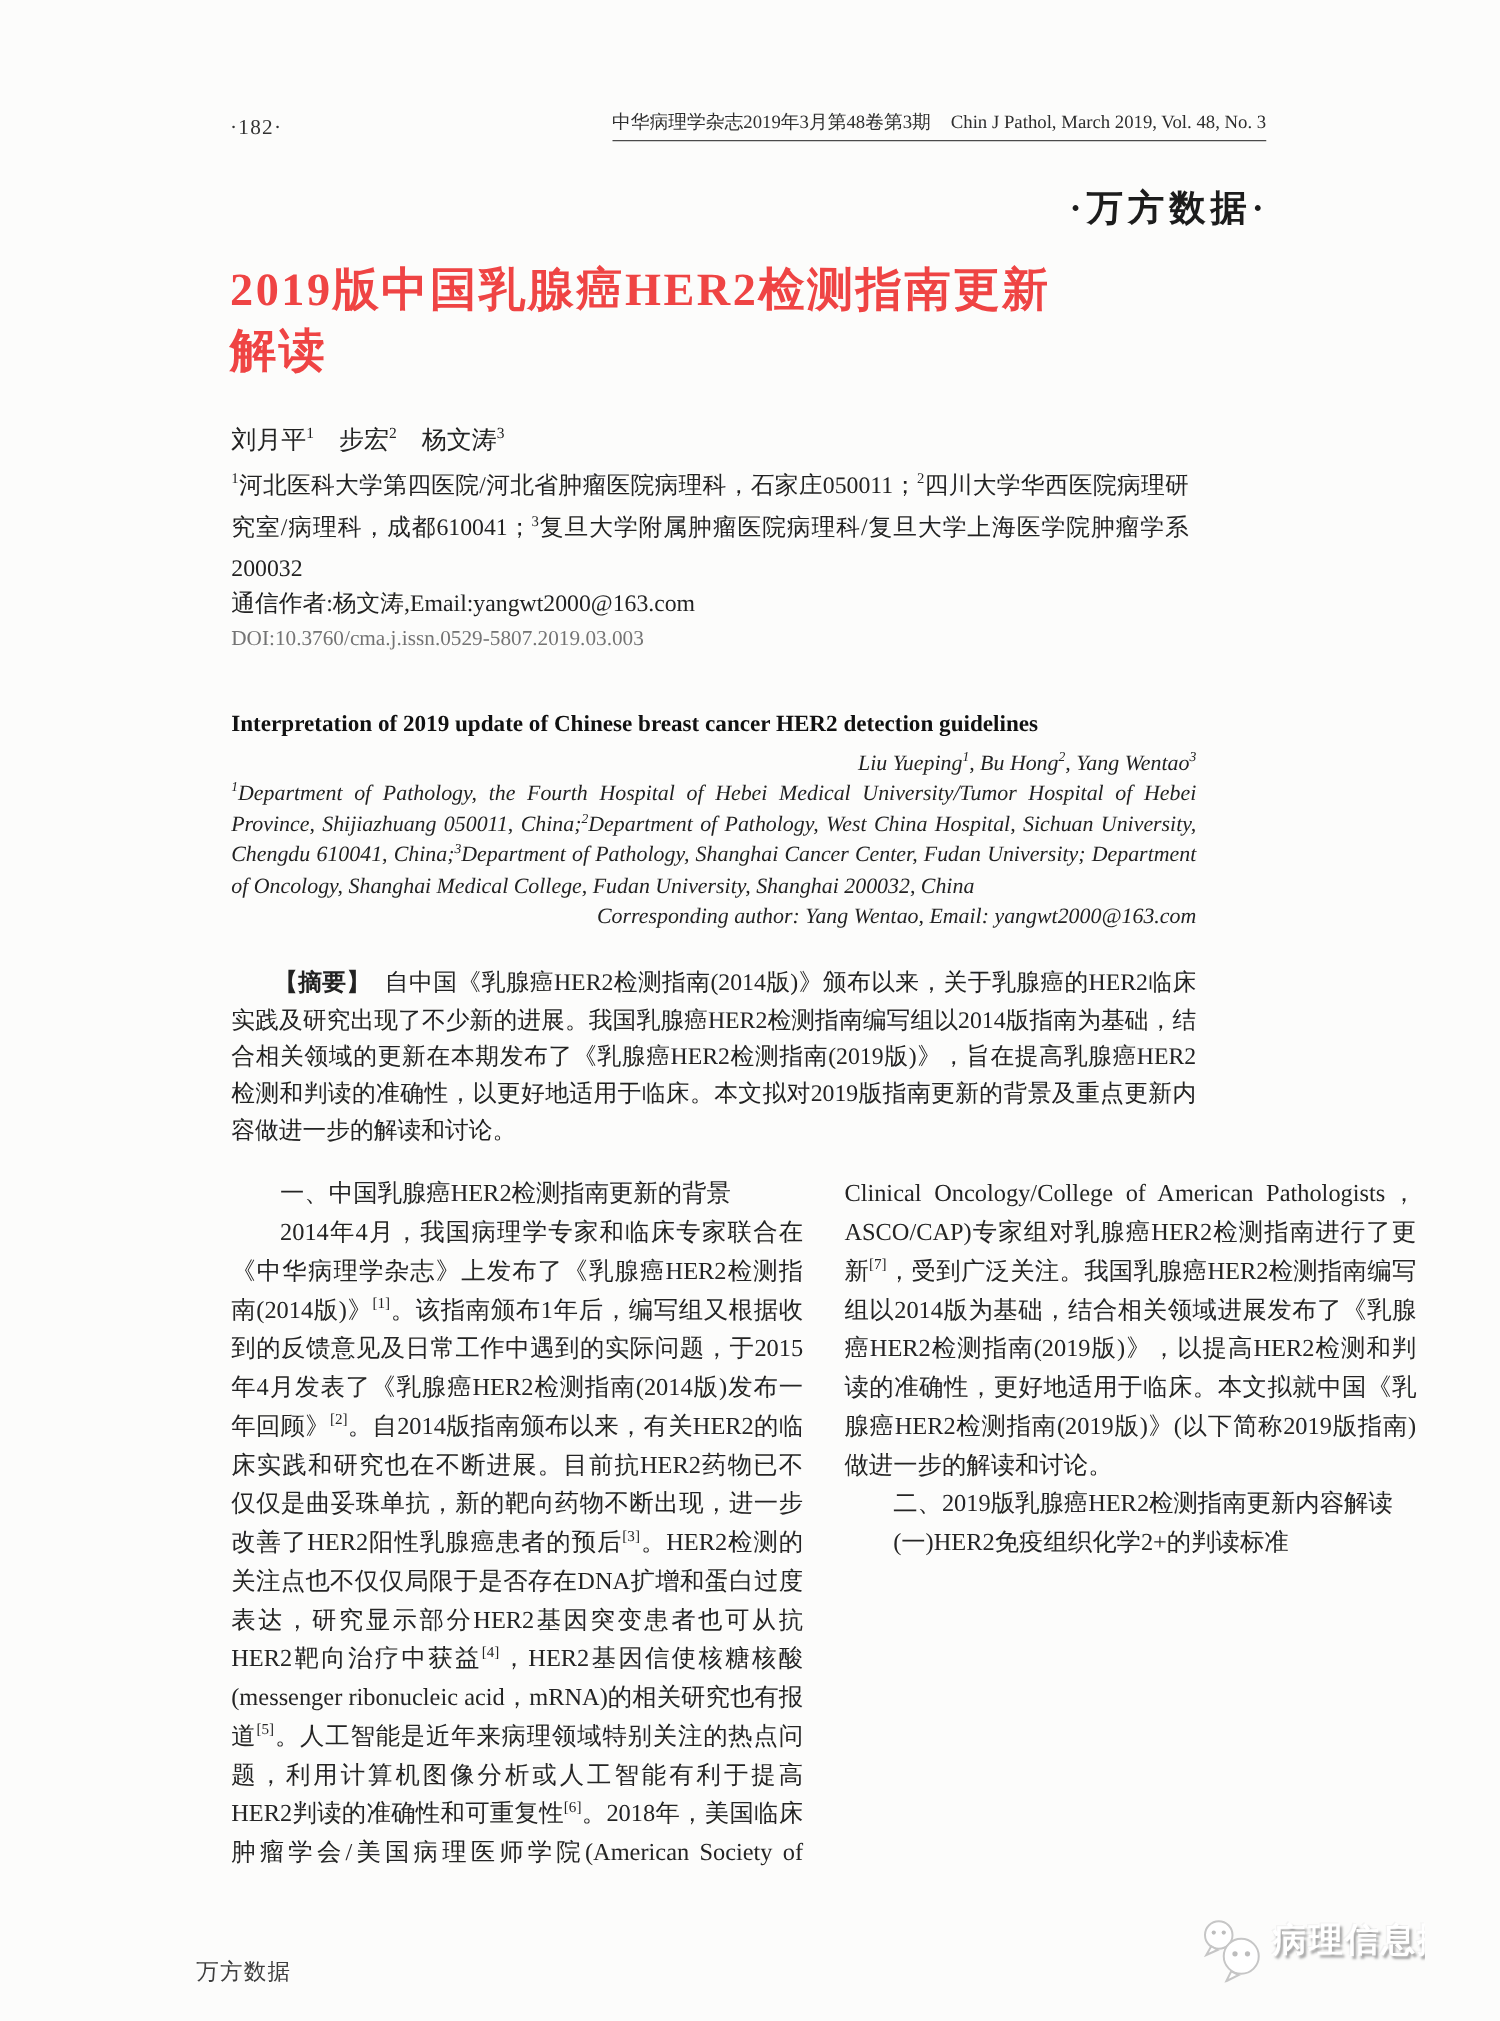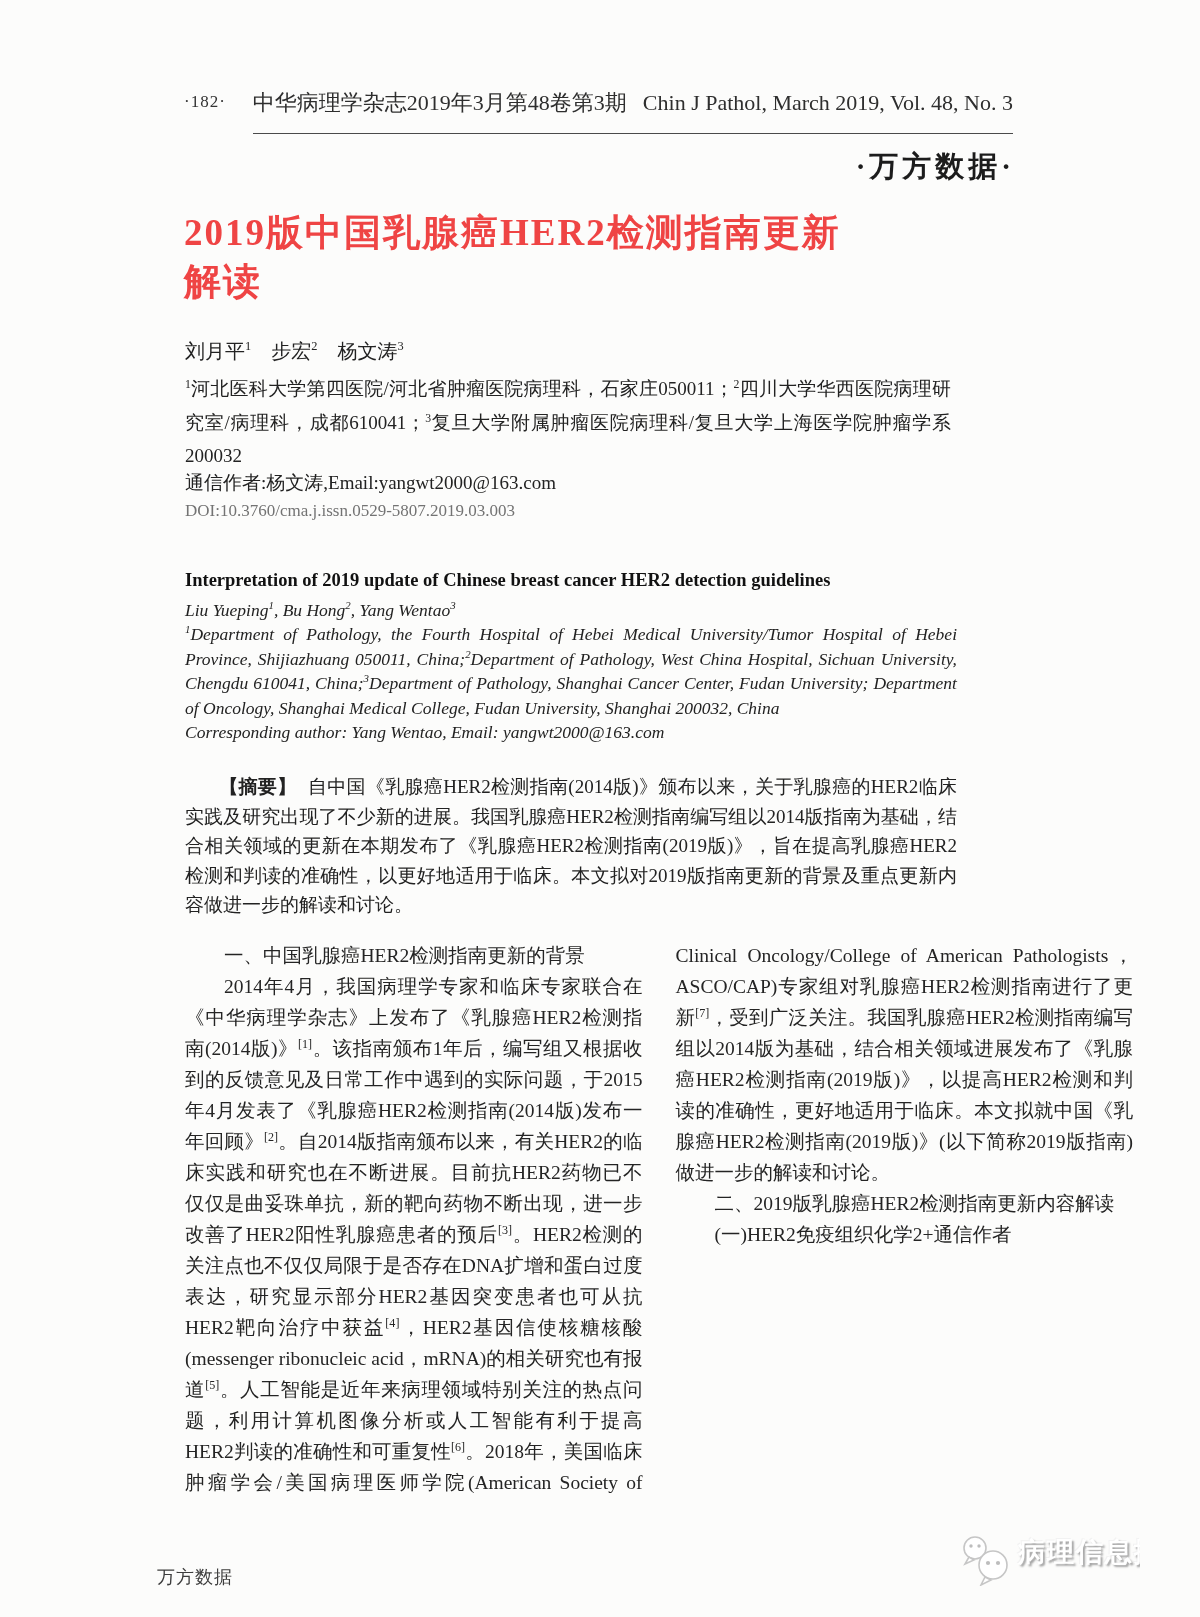--- a/index.html
+++ b/index.html
@@ -6,42 +6,42 @@
   .page{
     position:relative;width:1080px;height:1617px;background:#fcfcfb;
     font-family:"Liberation Serif","DejaVu Serif",serif;color:#262626;
     overflow:hidden;margin:0 auto;
   }
   sup{font-size:0.62em;line-height:0;vertical-align:super;}
 
   
   .page-num{position:absolute;left:124px;top:92px;font-size:17px;color:#333;letter-spacing:1px;}
   .journal-line{
-    position:absolute;right:127px;top:88px;font-size:22px;color:#2e2e2e;
-    border-bottom:1.5px solid #4a4a4a;padding-bottom:15px;white-space:nowrap;
+    position:absolute;right:127px;top:88px;font-size:15px;color:#2e2e2e;
+    border-bottom:1.5px solid #4a4a4a;padding-bottom:5px;white-space:nowrap;
   }
   .journal-line .en-part{margin-left:16px;}
   .column-label{
     position:absolute;right:125px;top:147px;font-size:29px;font-weight:600;
     letter-spacing:4px;color:#1c1c1c;white-space:nowrap;
   }
 
   
   .title{position:absolute;left:124px;top:208px;margin:0;font-size:37px;line-height:49px;
     font-weight:bold;color:#ef4444;letter-spacing:2px;}
   .authors-cn{position:absolute;left:125px;top:338px;font-size:20px;color:#222;}
   .affil-cn{position:absolute;left:125px;top:372px;width:766px;font-size:19px;line-height:33.5px;
     text-align:justify;color:#222;}
   .corr-cn{position:absolute;left:125px;top:470px;font-size:19px;color:#222;}
   .doi{position:absolute;left:125px;top:501px;font-size:17px;color:#737373;}
 
   
   .en-block{position:absolute;left:125px;top:568px;width:772px;font-size:17.5px;line-height:24.5px;color:#222;}
   .en-title{font-style:normal;font-weight:bold;font-size:18.5px;margin:0 0 5px 0;color:#111;}
-  .en-authors,.en-affil,.en-corr{font-style:italic;margin:0;}
+  .en-authors,.en-affil,.en-corr{font-style:italic;margin:0;text-align:right;}
   .en-affil{text-align:justify;}
 
   
   .abstract{position:absolute;left:125px;top:772px;width:772px;margin:0;
     font-size:19px;line-height:29.5px;text-align:justify;text-indent:1.8em;color:#222;}
   .abstract b{margin-right:.6em;}
 
   
   .body-cols{
     position:absolute;left:125px;top:940px;width:948px;height:566px;
@@ -96,21 +96,21 @@
     <div class="en-affil"><sup>1</sup>Department of Pathology, the Fourth Hospital of Hebei Medical University/Tumor Hospital of Hebei Province, Shijiazhuang 050011, China;<sup>2</sup>Department of Pathology, West China Hospital, Sichuan University, Chengdu 610041, China;<sup>3</sup>Department of Pathology, Shanghai Cancer Center, Fudan University; Department of Oncology, Shanghai Medical College, Fudan University, Shanghai 200032, China</div>
     <div class="en-corr">Corresponding author: Yang Wentao, Email: yangwt2000@163.com</div>
   </section>
 
   <p class="abstract"><b>【摘要】</b><span>自中国《乳腺癌HER2检测指南(2014版)》颁布以来，关于乳腺癌的HER2临床实践及研究出现了不少新的进展。我国乳腺癌HER2检测指南编写组以2014版指南为基础，结合相关领域的更新在本期发布了《乳腺癌HER2检测指南(2019版)》，旨在提高乳腺癌HER2检测和判读的准确性，以更好地适用于临床。本文拟对2019版指南更新的背景及重点更新内容做进一步的解读和讨论。</span></p>
 
   <div class="body-cols">
       <p class="b-heading">一、中国乳腺癌HER2检测指南更新的背景</p>
       <p class="b-para">2014年4月，我国病理学专家和临床专家联合在《中华病理学杂志》上发布了《乳腺癌HER2检测指南(2014版)》<sup>[1]</sup>。该指南颁布1年后，编写组又根据收到的反馈意见及日常工作中遇到的实际问题，于2015年4月发表了《乳腺癌HER2检测指南(2014版)发布一年回顾》<sup>[2]</sup>。自2014版指南颁布以来，有关HER2的临床实践和研究也在不断进展。目前抗HER2药物已不仅仅是曲妥珠单抗，新的靶向药物不断出现，进一步改善了HER2阳性乳腺癌患者的预后<sup>[3]</sup>。HER2检测的关注点也不仅仅局限于是否存在DNA扩增和蛋白过度表达，研究显示部分HER2基因突变患者也可从抗HER2靶向治疗中获益<sup>[4]</sup>，HER2基因信使核糖核酸(messenger ribonucleic acid，mRNA)的相关研究也有报道<sup>[5]</sup>。人工智能是近年来病理领域特别关注的热点问题，利用计算机图像分析或人工智能有利于提高HER2判读的准确性和可重复性<sup>[6]</sup>。2018年，美国临床肿瘤学会/美国病理医师学院(American Society of Clinical Oncology/College of American Pathologists，ASCO/CAP)专家组对乳腺癌HER2检测指南进行了更新<sup>[7]</sup>，受到广泛关注。我国乳腺癌HER2检测指南编写组以2014版为基础，结合相关领域进展发布了《乳腺癌HER2检测指南(2019版)》，以提高HER2检测和判读的准确性，更好地适用于临床。本文拟就中国《乳腺癌HER2检测指南(2019版)》(以下简称2019版指南)做进一步的解读和讨论。</p>
       <p class="b-heading">二、2019版乳腺癌HER2检测指南更新内容解读</p>
-      <p class="b-heading">(一)HER2免疫组织化学2+通信作者</p>
+      <p class="b-heading">(一)HER2免疫组织化学2+的判读标准</p>
     </div>
 
   <div class="footer-provider">万方数据</div>
 
   <div class="watermark">
     <span class="wm-icon">
       <svg width="54" height="52" viewBox="0 0 54 52" xmlns="http://www.w3.org/2000/svg">
         <g fill="#ffffff" stroke="#c6c6c6" stroke-width="1.6">
           <circle cx="17" cy="14" r="11"></circle>
           <path d="M11 23 L7 30 L16 26 Z"></path>

